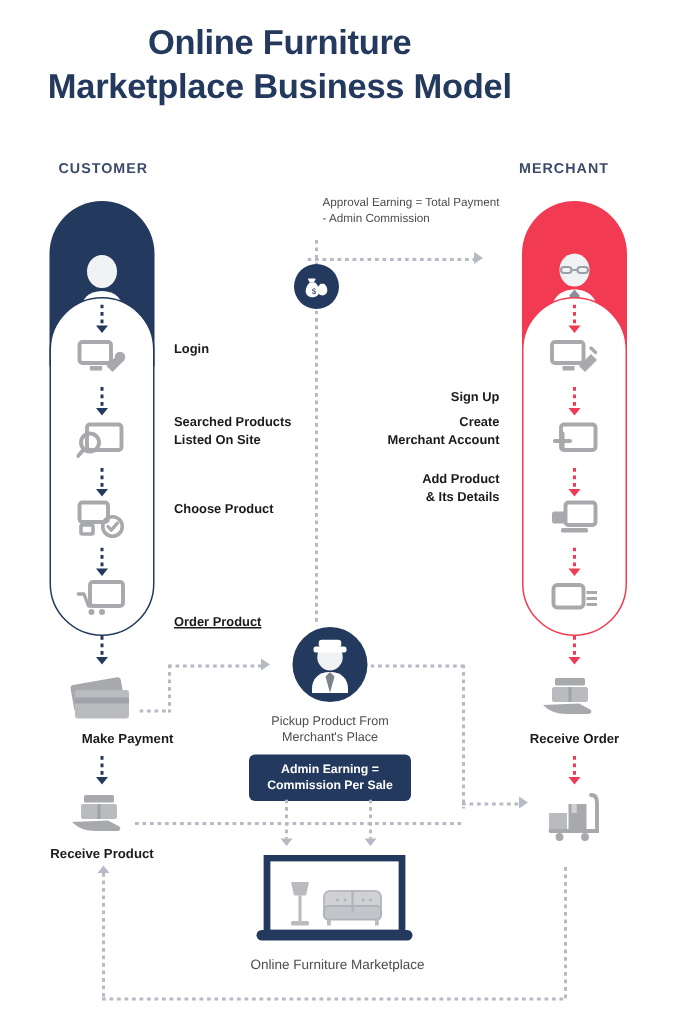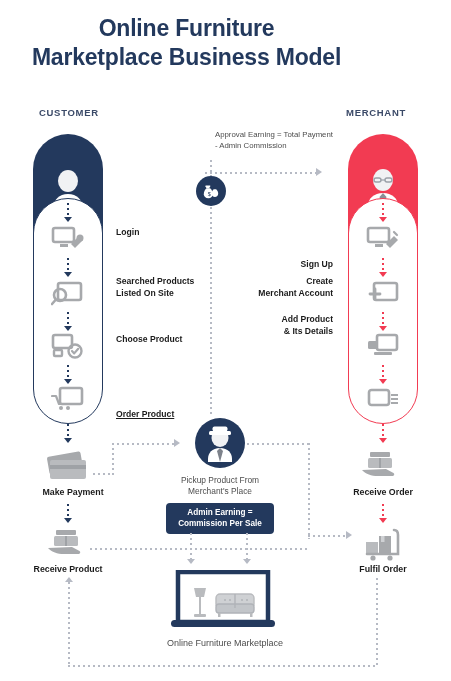--- a/index.html
+++ b/index.html
@@ -330,21 +330,21 @@
   <div class="vdot navy abs" style="left:67px;top:424px;height:14px;"></div>
   <div class="varrow navy abs" style="left:64px;top:438px;"></div>
 
   <div class="nodeicon" style="left:44px;top:450px;">
     <svg width="48" height="32" viewBox="0 0 48 32">
       <rect x="4" y="4" width="34" height="18" rx="2" fill="#a7a9ac" transform="rotate(-10 21 13)"></rect>
       <rect x="6" y="10" width="36" height="19" rx="2" fill="#b9bbbe"></rect>
       <rect x="6" y="15" width="36" height="4" fill="#9fa2a6"></rect>
     </svg>
   </div>
-  <div class="nodelabel" style="left:8px;top:487px;">Make Payment</div>
+  <div class="nodelabel" style="left:20px;top:487px;">Make Payment</div>
 
   <div class="vdot navy abs" style="left:67px;top:504px;height:14px;"></div>
   <div class="varrow navy abs" style="left:64px;top:518px;"></div>
 
   <div class="nodeicon" style="left:46px;top:528px;">
     <svg width="44" height="32" viewBox="0 0 44 32">
       <rect x="10" y="2" width="20" height="5" rx="1" fill="#a7a9ac"></rect>
       <rect x="8" y="8" width="24" height="10" rx="1.5" fill="#b9bbbe"></rect>
       <line x1="20" y1="8" x2="20" y2="18" stroke="#9fa2a6" stroke-width="2"></line>
       <path d="M2 20c4 4 9 6 16 6h14c2 0 3-1.5 1.5-3L26 19" fill="#a7a9ac"></path>
@@ -371,21 +371,20 @@
   <div class="nodeicon" style="left:360px;top:528px;">
     <svg width="44" height="34" viewBox="0 0 44 34">
       <rect x="6" y="14" width="12" height="12" fill="#b9bbbe"></rect>
       <rect x="19" y="8" width="12" height="18" fill="#a7a9ac"></rect>
       <rect x="21" y="8" width="3.5" height="6" fill="#cfd1d4"></rect>
       <path d="M34 2c3 0 4 2 4 5v19H7" fill="none" stroke="#a7a9ac" stroke-width="2.6" stroke-linecap="round"></path>
       <circle cx="13" cy="30" r="2.6" fill="#a7a9ac"></circle>
       <circle cx="30" cy="30" r="2.6" fill="#a7a9ac"></circle>
     </svg>
   </div>
-  <div class="nodelabel" style="left:318px;top:564px;">Fulfil Order</div>
 
   <div class="hdot grey abs" style="left:93px;top:473px;width:20px;"></div>
   <div class="vdotline grey abs" style="left:112px;top:443px;height:32px;"></div>
   <div class="hdot grey abs" style="left:112px;top:443px;width:62px;"></div>
   <div class="harrow grey abs" style="left:174px;top:439px;"></div>
 
   <div class="hdot grey abs" style="left:247px;top:443px;width:62px;"></div>
   <div class="vdotline grey abs" style="left:308px;top:443px;height:96px;"></div>
   <div class="hdot grey abs" style="left:308px;top:535px;width:40px;"></div>
   <div class="harrow grey abs" style="left:346px;top:531px;"></div>

